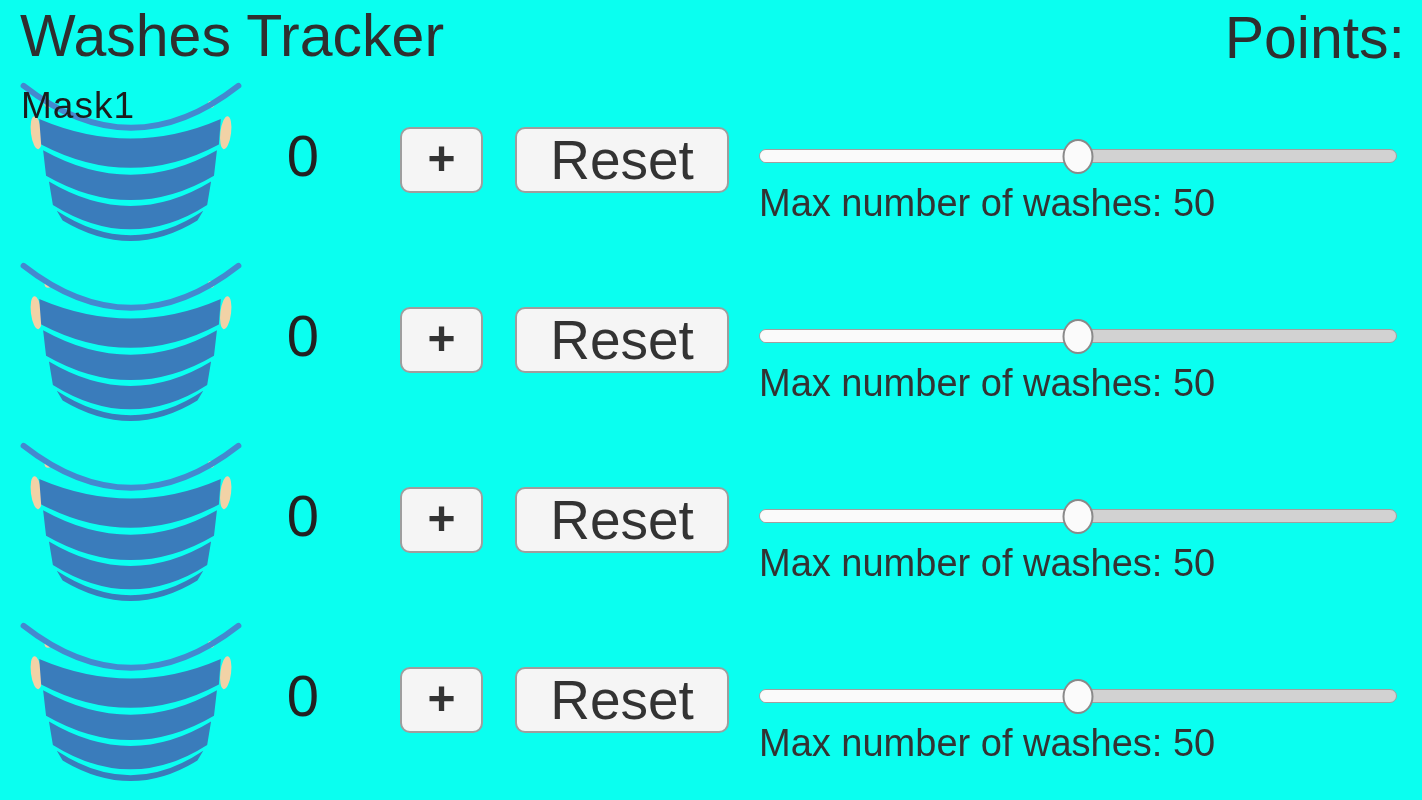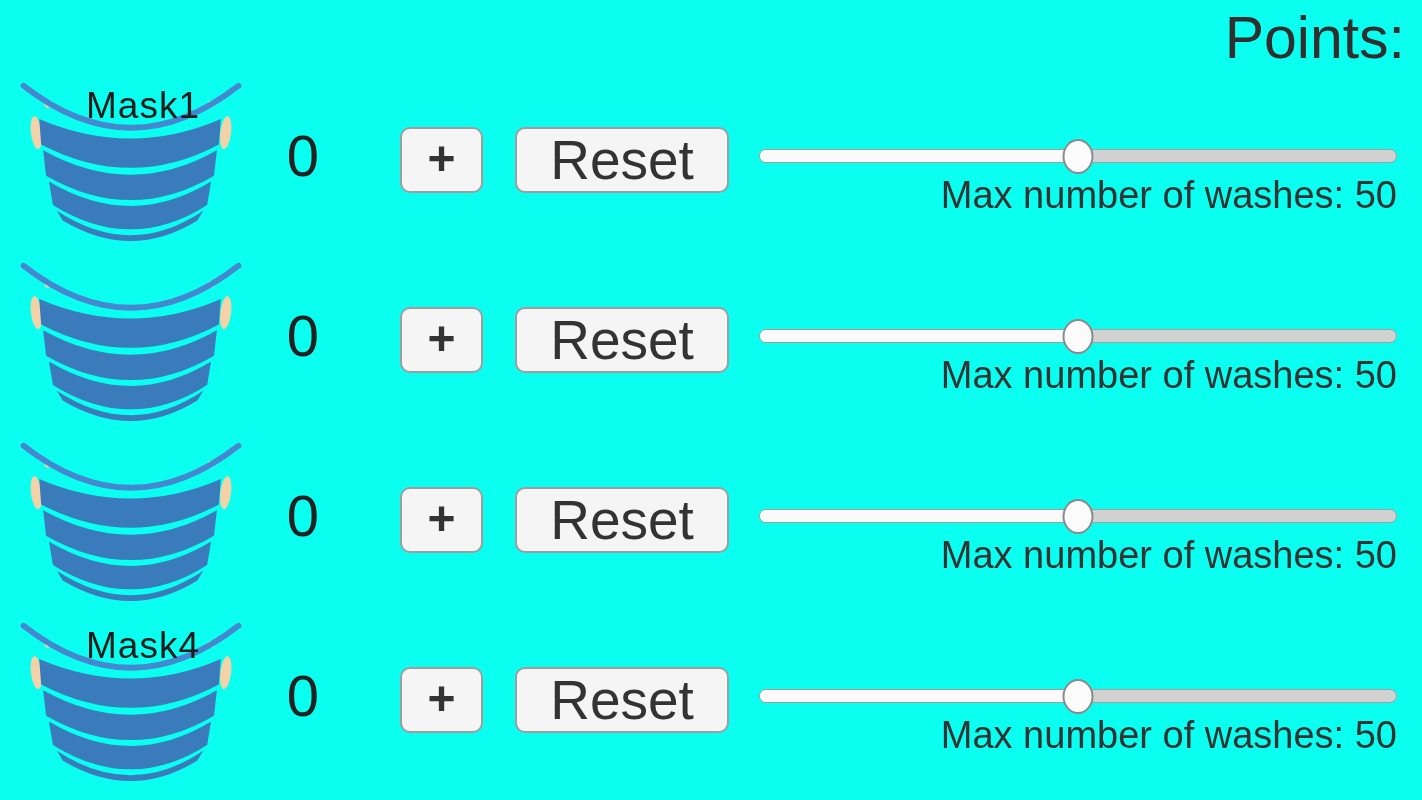--- a/index.html
+++ b/index.html
@@ -42,22 +42,22 @@
   
   .row{position:absolute;left:0;width:1422px;height:180px}
   .row.r0{top:78px}
   .row.r1{top:258px}
   .row.r2{top:438px}
   .row.r3{top:618px}
 
   .mask-wrap{position:absolute;left:17px;top:0;width:228px;height:166px}
   .mask-wrap svg{display:block;width:228px;height:166px}
   .mask-label{
-    position:absolute;left:29px;top:7px;width:228px;
-    text-align:center;font-size:37px;color:#1c1c1c;letter-spacing:1px;
+    position:absolute;left:21px;top:7px;width:228px;
+    font-size:37px;color:#1c1c1c;letter-spacing:1px;
   }
 
   .count{
     position:absolute;left:276px;top:44px;width:54px;
     text-align:center;font-size:58px;color:#222;
   }
 
   .btn{
     position:absolute;top:49px;height:66px;
     background:var(--button-bg);
@@ -83,29 +83,30 @@
   }
   .thumb{
     position:absolute;left:var(--pct);top:-2px;
     width:31px;height:35px;border-radius:50%;
     background:var(--thumb-bg);
     border:2px solid var(--thumb-border);
     transform:translateX(-50%);
     cursor:grab;
   }
   .max-label{
-    position:absolute;left:759px;top:96px;width:638px;
-    text-align:right;font-size:38px;color:#333;white-space:nowrap;
+    position:absolute;left:759px;top:104px;width:638px;
+    text-align:left;font-size:38px;color:#333;white-space:nowrap;
   }
 </style>
 </head>
 <body>
 
 <div class="stage">
 
+  <div class="title">Washes Tracker</div>
 
   <div class="points">
     <span>Points:</span>
   </div>
 
   <div class="row r0">
     <div class="mask-wrap">
       <svg viewBox="0 0 228 170">
         <ellipse cx="17" cy="56" rx="5.5" ry="17" fill="var(--mask-ear)" transform="rotate(-7 17 56)"></ellipse>
         <ellipse cx="211" cy="56" rx="5.5" ry="17" fill="var(--mask-ear)" transform="rotate(7 211 56)"></ellipse>
@@ -190,21 +191,20 @@
         <ellipse cx="211" cy="56" rx="5.5" ry="17" fill="var(--mask-ear)" transform="rotate(7 211 56)"></ellipse>
         <circle cx="29" cy="27" r="3.5" fill="var(--mask-ear)"></circle>
         <circle cx="196" cy="27" r="3.5" fill="var(--mask-ear)"></circle>
         <path d="M 4,8 Q 114,94 224,8" stroke="var(--mask-strap)" stroke-width="6" fill="none" stroke-linecap="round"></path>
         <path d="M 20,42 Q 114,82 206,42 L 204,68 Q 114,116 22,68 Z" fill="var(--mask-body)"></path>
         <path d="M 24,74 Q 114,124 202,74 L 199,100 Q 114,150 27,100 Z" fill="var(--mask-body)"></path>
         <path d="M 30,106 Q 114,156 196,106 L 192,130 Q 114,180 34,130 Z" fill="var(--mask-body)"></path>
         <path d="M 38,136 Q 114,186 188,136 L 182,146 Q 114,188 44,146 Z" fill="var(--mask-body)"></path>
       </svg>
     </div>
-    <div class="mask-label">Mask4</div>
     <div class="count">0</div>
     <div class="btn plus">+</div>
     <div class="btn reset">Reset</div>
     <div class="slider" style="--pct: 50%;">
       <div class="track">
           <div class="fill"></div>
         </div>
       <div class="thumb"></div>
     </div>
     <div class="max-label">Max number of washes: 50</div>

